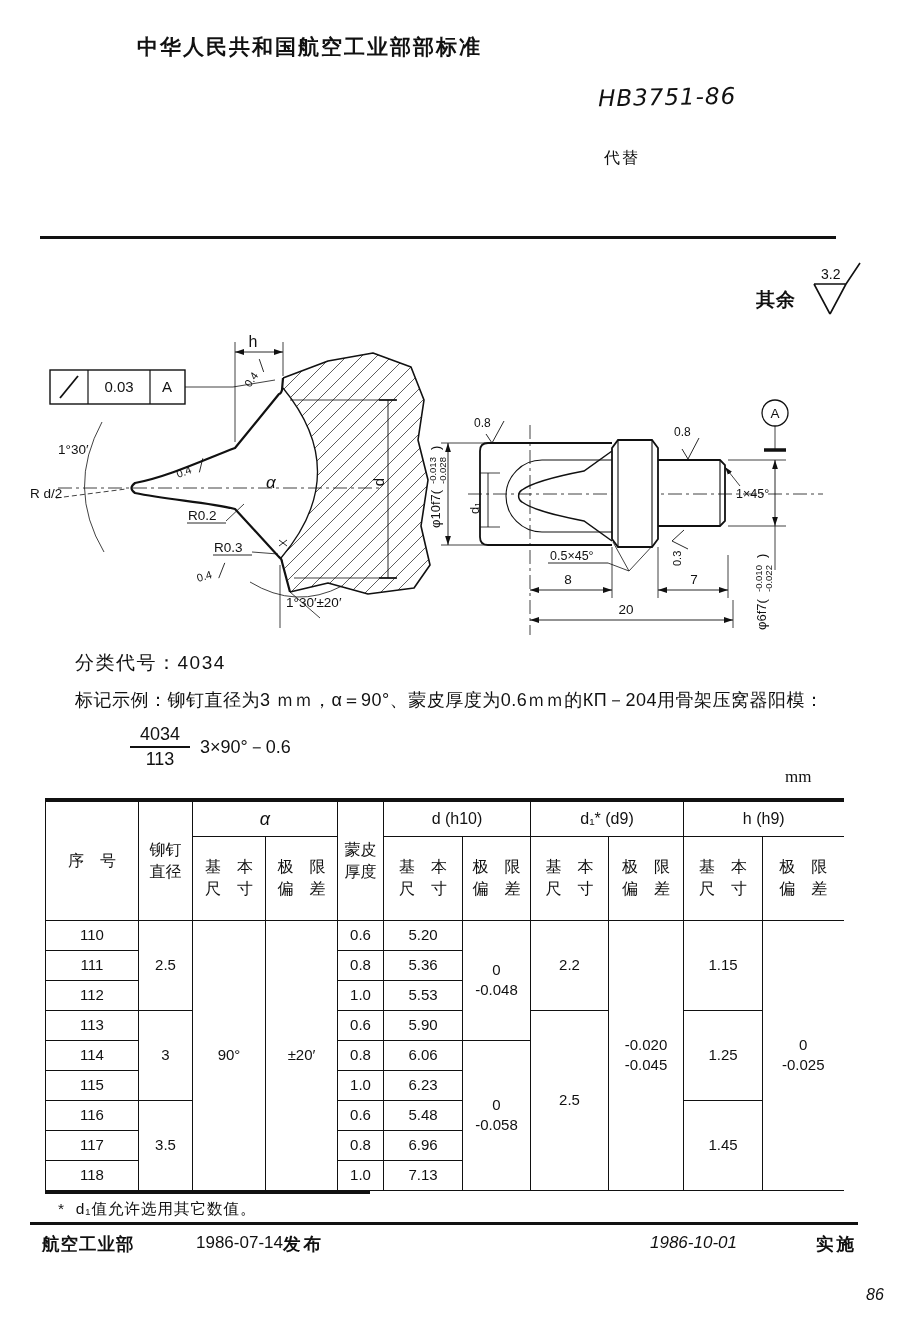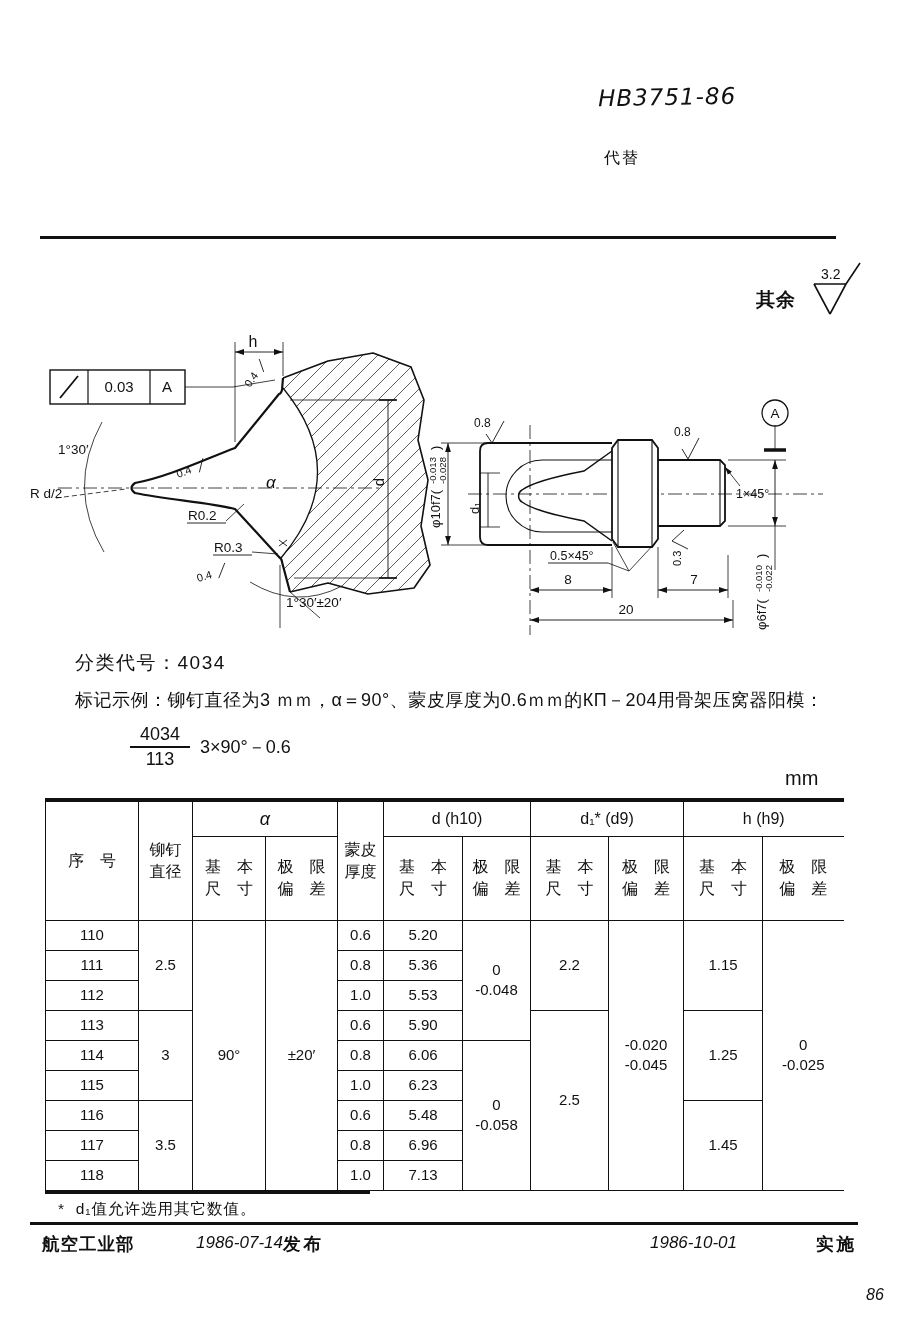--- a/index.html
+++ b/index.html
@@ -14,46 +14,47 @@
   .rule-top{left:40px;top:236px;width:796px;height:3px;background:#111;}
   .surf-label{left:756px;top:287px;font-size:19px;font-weight:bold;letter-spacing:1px;}
   .surf-svg{left:810px;top:260px;}
   .drawing{left:28px;top:330px;}
   .cls-line{left:75px;top:650px;font-size:19px;letter-spacing:1.5px;}
   .desig-line{left:75px;top:688px;font-size:18px;letter-spacing:0.5px;white-space:nowrap;}
   .desig-frac{left:130px;top:724px;font-size:18px;display:flex;align-items:center;}
   .frac{display:inline-flex;flex-direction:column;text-align:center;margin-right:10px;}
   .frac .num{border-bottom:2px solid #111;padding:0 10px 1px 10px;}
   .frac .den{padding-top:1px;}
-  .unit-note{left:785px;top:767px;font-size:20px;}
+  .unit-note{left:785px;top:767px;font-size:17px;font-family:Liberation Serif, serif;}
   table.spec{position:absolute;left:45px;top:798px;border-collapse:collapse;table-layout:fixed;
              font-size:15px;border-top:4px solid #111;}
   table.spec th,table.spec td{border:1px solid #111;text-align:center;vertical-align:middle;
              padding:0;font-weight:normal;line-height:1.35;}
   table.spec .noR{border-right:none;}
   table.spec .grp{height:36px;font-size:16px;}
   table.spec .sub{height:84px;font-size:16px;margin-top:41px;}
   table.spec td{height:29px;}
   .prel{white-space:pre-line;}
   .fn-rule{left:45px;top:1191px;width:325px;height:3px;background:#111;}
   .footnote{left:58px;top:1199px;font-size:15.5px;letter-spacing:1px;}
   .rule-bottom{left:30px;top:1222px;width:828px;height:3px;background:#111;}
   .footer-org{left:42px;top:1232px;font-size:17.5px;font-weight:bold;letter-spacing:1px;}
-  .footer-issue-date{left:196px;top:1233px;font-size:17px;font-style:italic;}
+  .footer-issue-date{left:196px;top:1233px;font-size:17px;}
   .footer-issue{left:283px;top:1232px;font-size:17.5px;font-weight:bold;letter-spacing:3px;}
   .footer-impl-date{left:650px;top:1233px;font-size:17px;font-style:italic;}
   .footer-impl{left:816px;top:1232px;font-size:17.5px;font-weight:bold;letter-spacing:3px;}
   .page-no{left:866px;top:1286px;font-size:16px;font-style:italic;}
   svg text{fill:#111;}
 </style>
 </head>
 <body>
 
 <div class="page">
 
+  <div class="abs org-title">中华人民共和国航空工业部部标准</div>
   <div class="abs std-no">HB3751-86</div>
   <div class="abs supersedes">代替</div>
   <div class="abs rule-top"></div>
 
   <div class="abs surf-label">其余</div>
   <svg class="abs surf-svg" width="56" height="60" viewBox="0 0 56 60">
     <path d="M4,24 L36,24 M4,24 L20,54 M36,24 L20,54 M36,24 L50,3" stroke="#111" stroke-width="1.6" fill="none"></path>
     <text x="11" y="19" font-size="14">3.2</text>
   </svg>
 

